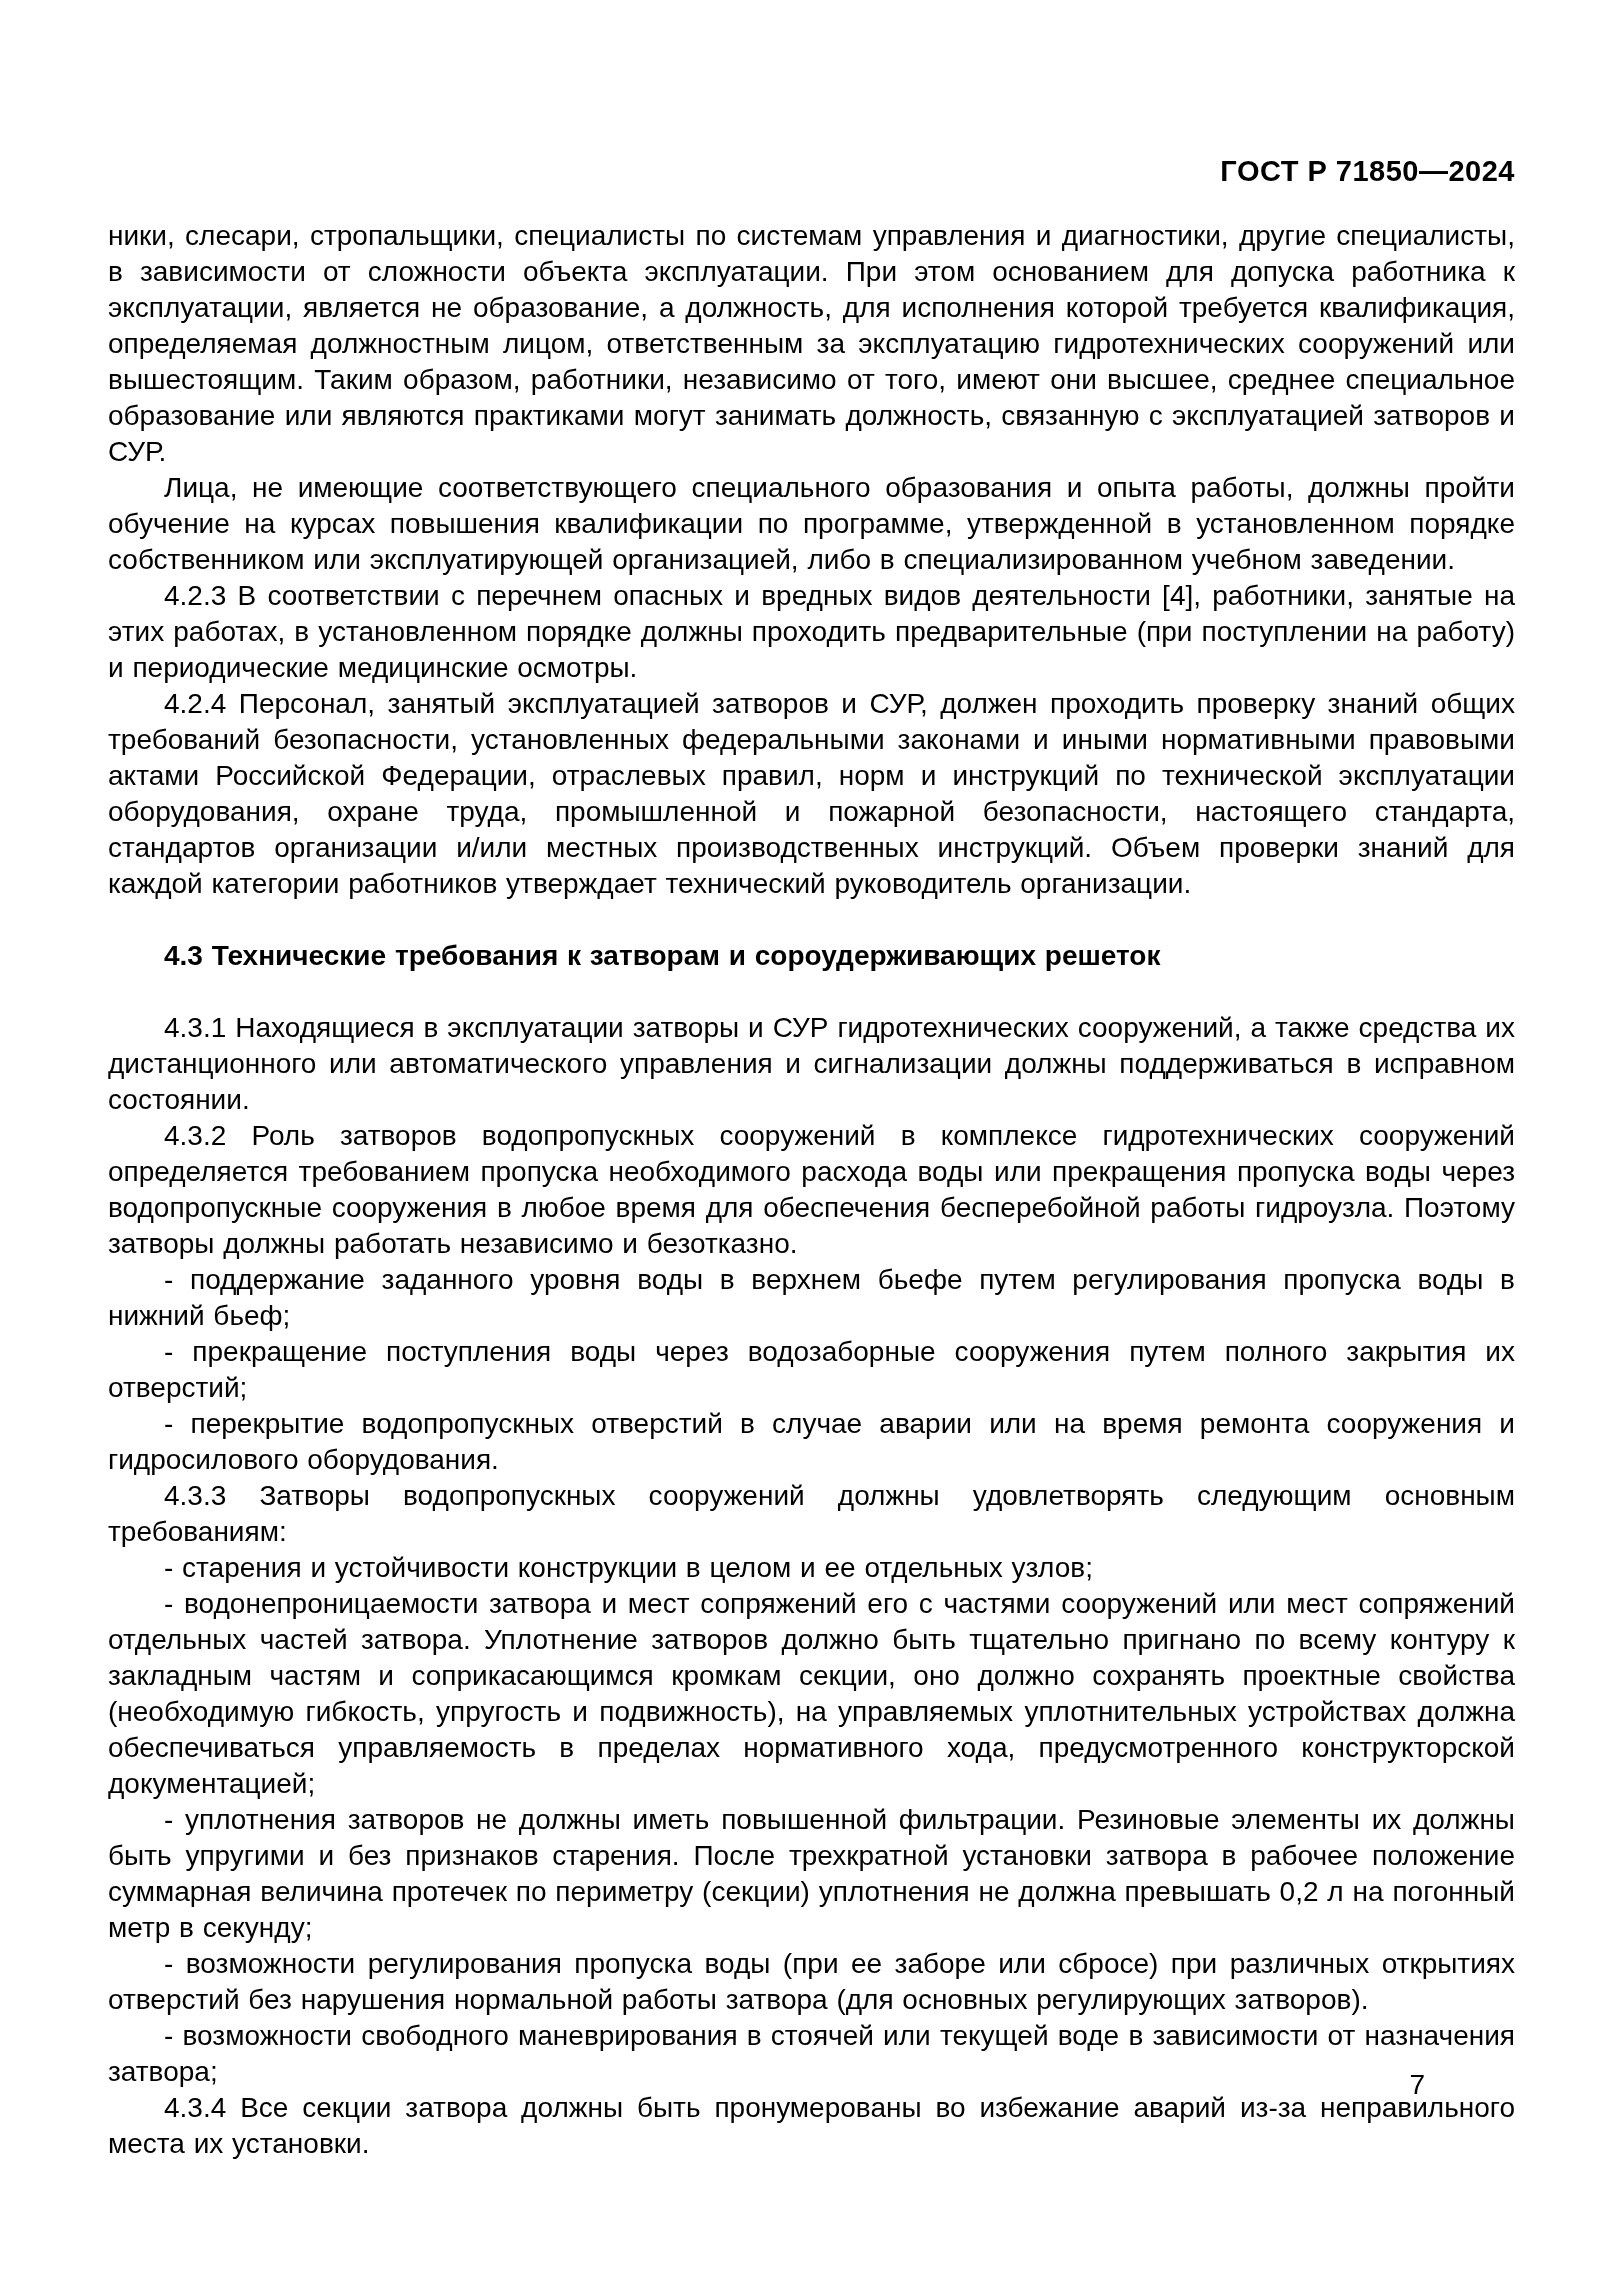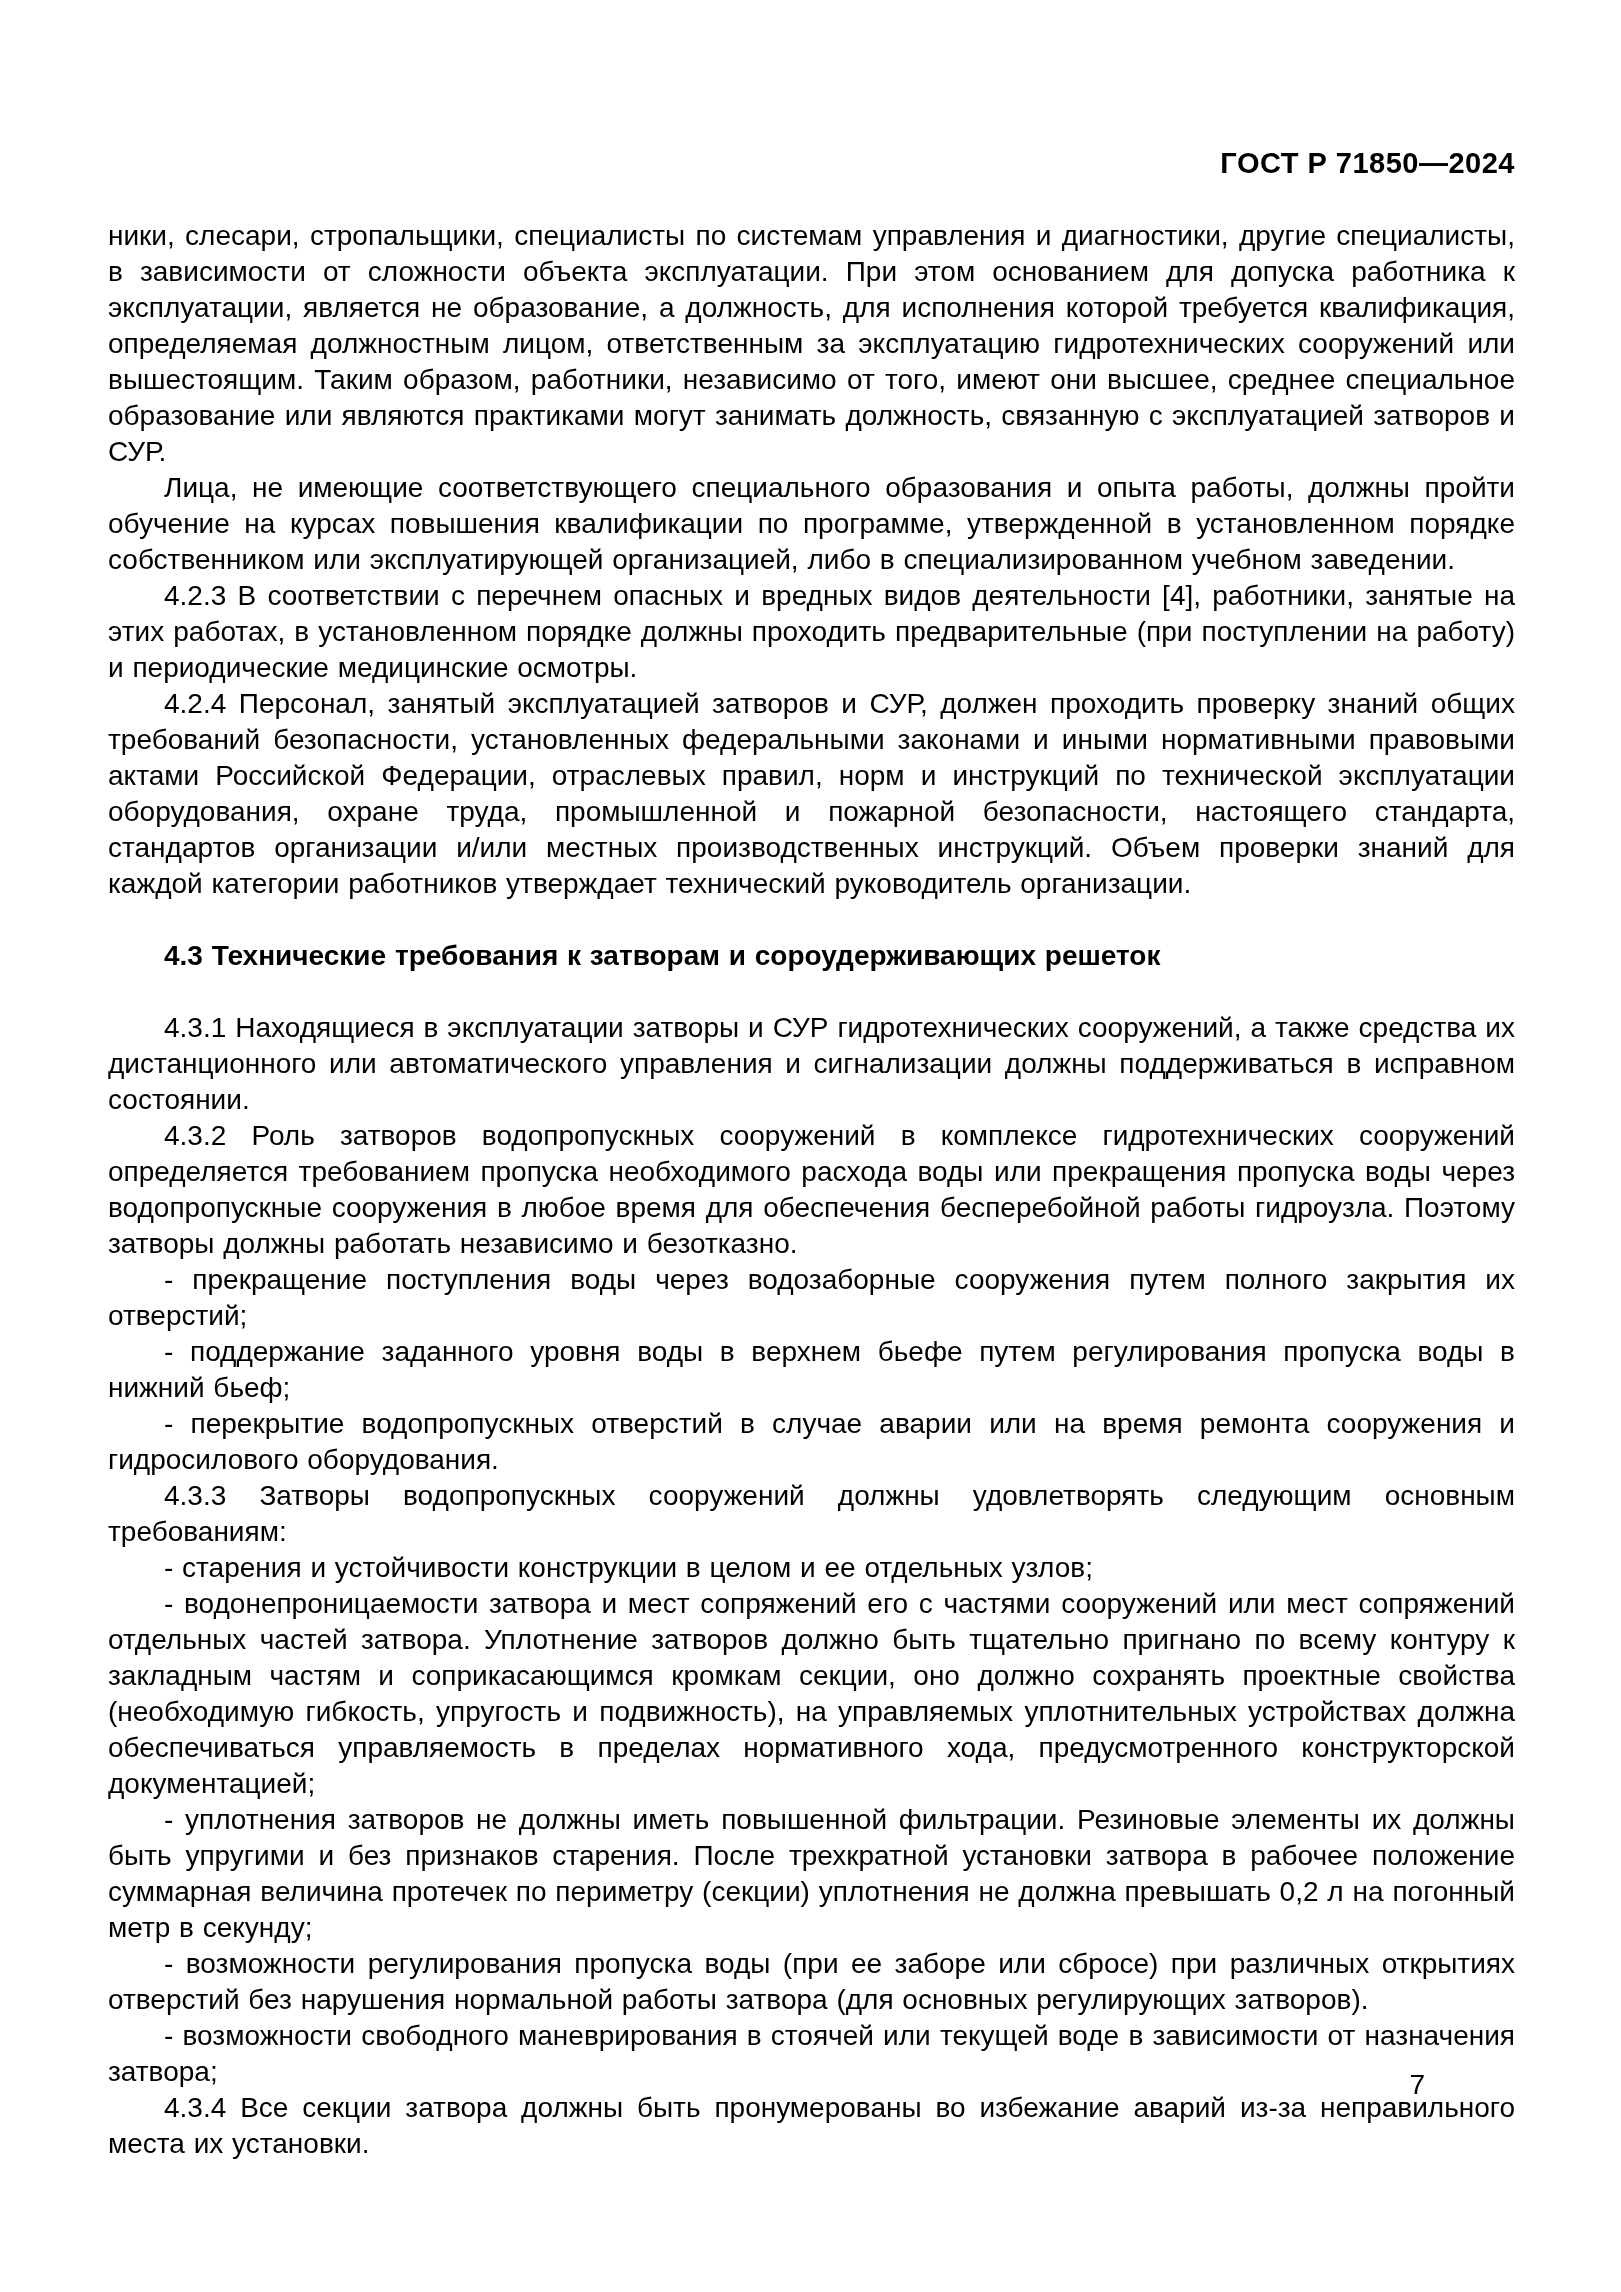--- a/index.html
+++ b/index.html
@@ -8,21 +8,21 @@
     width: 1621px;
     height: 2293px;
     margin: 0 auto;
     background: #ffffff;
     font-family: "Liberation Sans", "DejaVu Sans", sans-serif;
     color: #000000;
     overflow: hidden;
   }
   .doc-header {
     position: absolute;
-    top: 147px;
+    top: 155px;
     left: 108px;
     width: 1407px;
     text-align: right;
     font-weight: bold;
     font-size: 29px;
     line-height: 33px;
     letter-spacing: 0.5px;
   }
   .text-col {
     position: absolute;
@@ -61,22 +61,22 @@
   <div class="doc-header">ГОСТ Р 71850—2024</div>
 
   <div class="text-col">
     <p class="para cont">ники, слесари, стропальщики, специалисты по системам управления и диагностики, другие специалисты, в зависимости от сложности объекта эксплуатации. При этом основанием для допуска работника к эксплуатации, является не образование, а должность, для исполнения которой требуется квалификация, определяемая должностным лицом, ответственным за эксплуатацию гидротехнических сооружений или вышестоящим. Таким образом, работники, независимо от того, имеют они высшее, среднее специальное образование или являются практиками могут занимать должность, связанную с эксплуатацией затворов и СУР.</p>
     <p class="para">Лица, не имеющие соответствующего специального образования и опыта работы, должны пройти обучение на курсах повышения квалификации по программе, утвержденной в установленном порядке собственником или эксплуатирующей организацией, либо в специализированном учебном заведении.</p>
     <p class="para">4.2.3  В соответствии с перечнем опасных и вредных видов деятельности [4], работники, занятые на этих работах, в установленном порядке должны проходить предварительные (при поступлении на работу) и периодические медицинские осмотры.</p>
     <p class="para">4.2.4  Персонал, занятый эксплуатацией затворов и СУР, должен проходить проверку знаний общих требований безопасности, установленных федеральными законами и иными нормативными правовыми актами Российской Федерации, отраслевых правил, норм и инструкций по технической эксплуатации оборудования, охране труда, промышленной и пожарной безопасности, настоящего стандарта, стандартов организации и/или местных производственных инструкций. Объем проверки знаний для каждой категории работников утверждает технический руководитель организации.</p>
     <p class="para heading">4.3  Технические требования к затворам и сороудерживающих решеток</p>
     <p class="para">4.3.1  Находящиеся в эксплуатации затворы и СУР гидротехнических сооружений, а также средства их дистанционного или автоматического управления и сигнализации должны поддерживаться в исправном состоянии.</p>
     <p class="para">4.3.2 Роль затворов водопропускных сооружений в комплексе гидротехнических сооружений определяется требованием пропуска необходимого расхода воды или прекращения пропуска воды через водопропускные сооружения в любое время для обеспечения бесперебойной работы гидроузла. Поэтому затворы должны работать независимо и безотказно.</p>
+    <p class="para">- поддержание заданного уровня воды в верхнем бьефе путем регулирования пропуска воды в нижний бьеф;</p>
     <p class="para">- прекращение поступления воды через водозаборные сооружения путем полного закрытия их отверстий;</p>
-    <p class="para">- поддержание заданного уровня воды в верхнем бьефе путем регулирования пропуска воды в нижний бьеф;</p>
     <p class="para">- перекрытие водопропускных отверстий в случае аварии или на время ремонта сооружения и гидросилового оборудования.</p>
     <p class="para">4.3.3  Затворы водопропускных сооружений должны удовлетворять следующим основным требованиям:</p>
     <p class="para">- старения и устойчивости конструкции в целом и ее отдельных узлов;</p>
     <p class="para">- водонепроницаемости затвора и мест сопряжений его с частями сооружений или мест сопряжений отдельных частей затвора. Уплотнение затворов должно быть тщательно пригнано по всему контуру к закладным частям и соприкасающимся кромкам секции, оно должно сохранять проектные свойства (необходимую гибкость, упругость и подвижность), на управляемых уплотнительных устройствах должна обеспечиваться управляемость в пределах нормативного хода, предусмотренного конструкторской документацией;</p>
     <p class="para">- уплотнения затворов не должны иметь повышенной фильтрации. Резиновые элементы их должны быть упругими и без признаков старения. После трехкратной установки затвора в рабочее положение суммарная величина протечек по периметру (секции) уплотнения не должна превышать 0,2 л на погонный метр в секунду;</p>
     <p class="para">- возможности регулирования пропуска воды (при ее заборе или сбросе) при различных открытиях отверстий без нарушения нормальной работы затвора (для основных регулирующих затворов).</p>
     <p class="para">- возможности свободного маневрирования в стоячей или текущей воде в зависимости от назначения затвора;</p>
     <p class="para">4.3.4  Все секции затвора должны быть пронумерованы во избежание аварий из-за неправильного места их установки.</p>
   </div>
 

